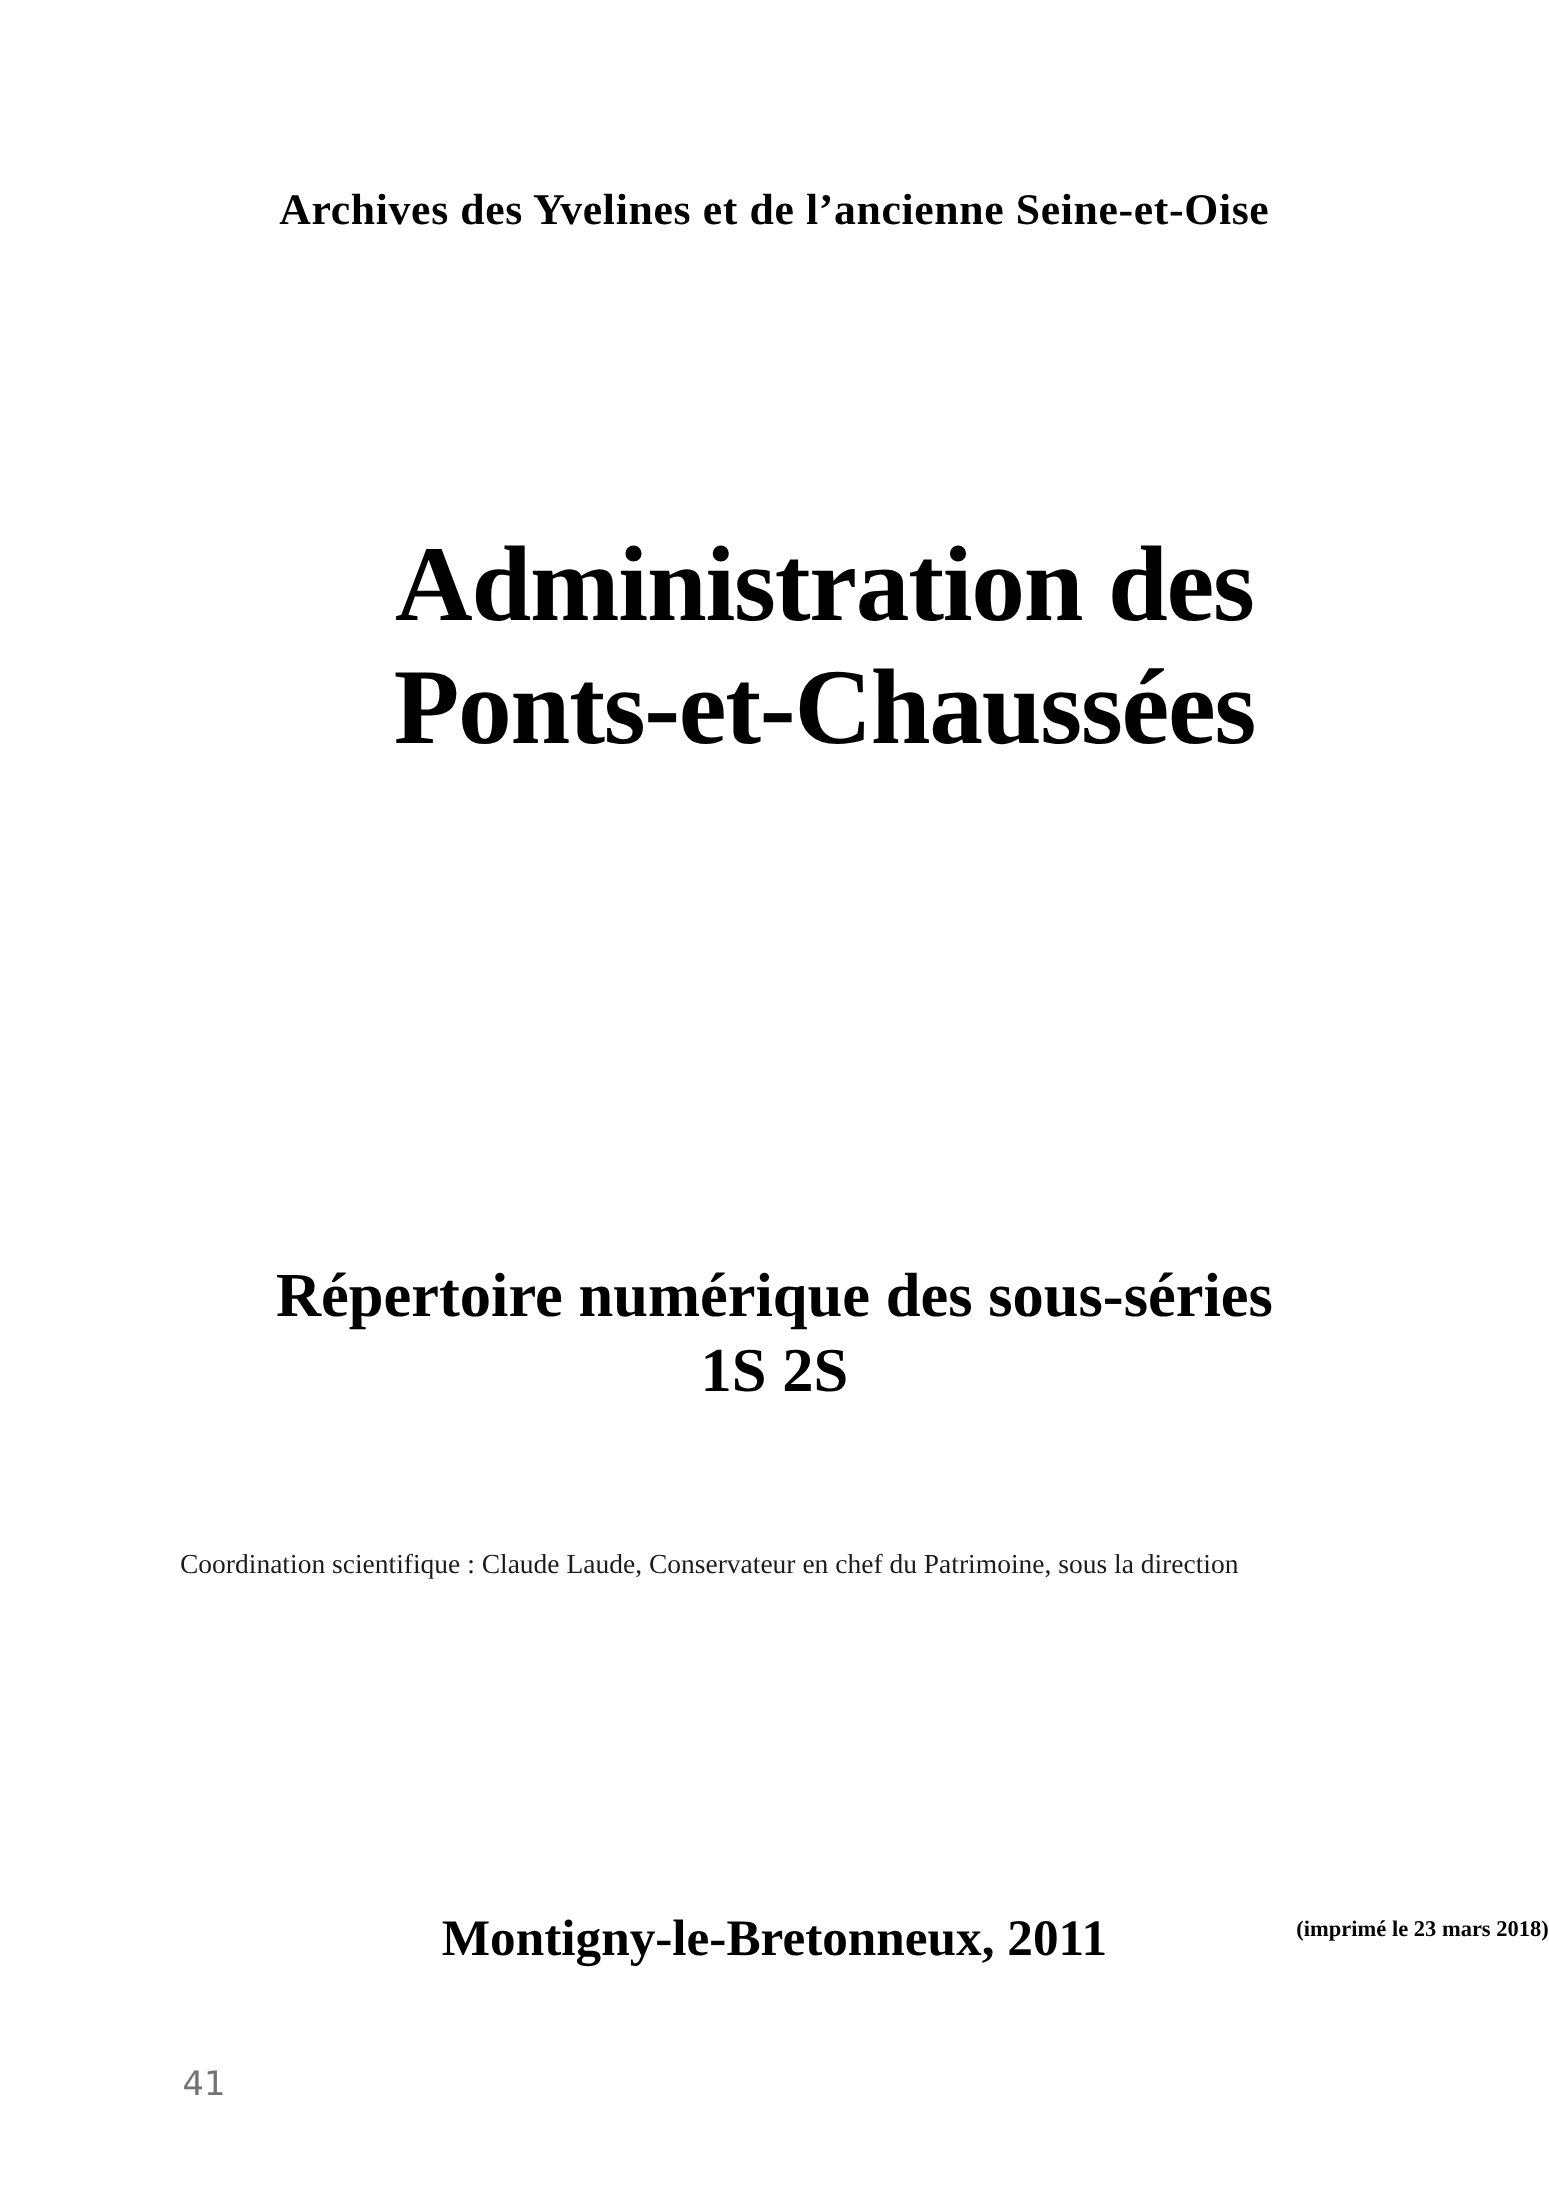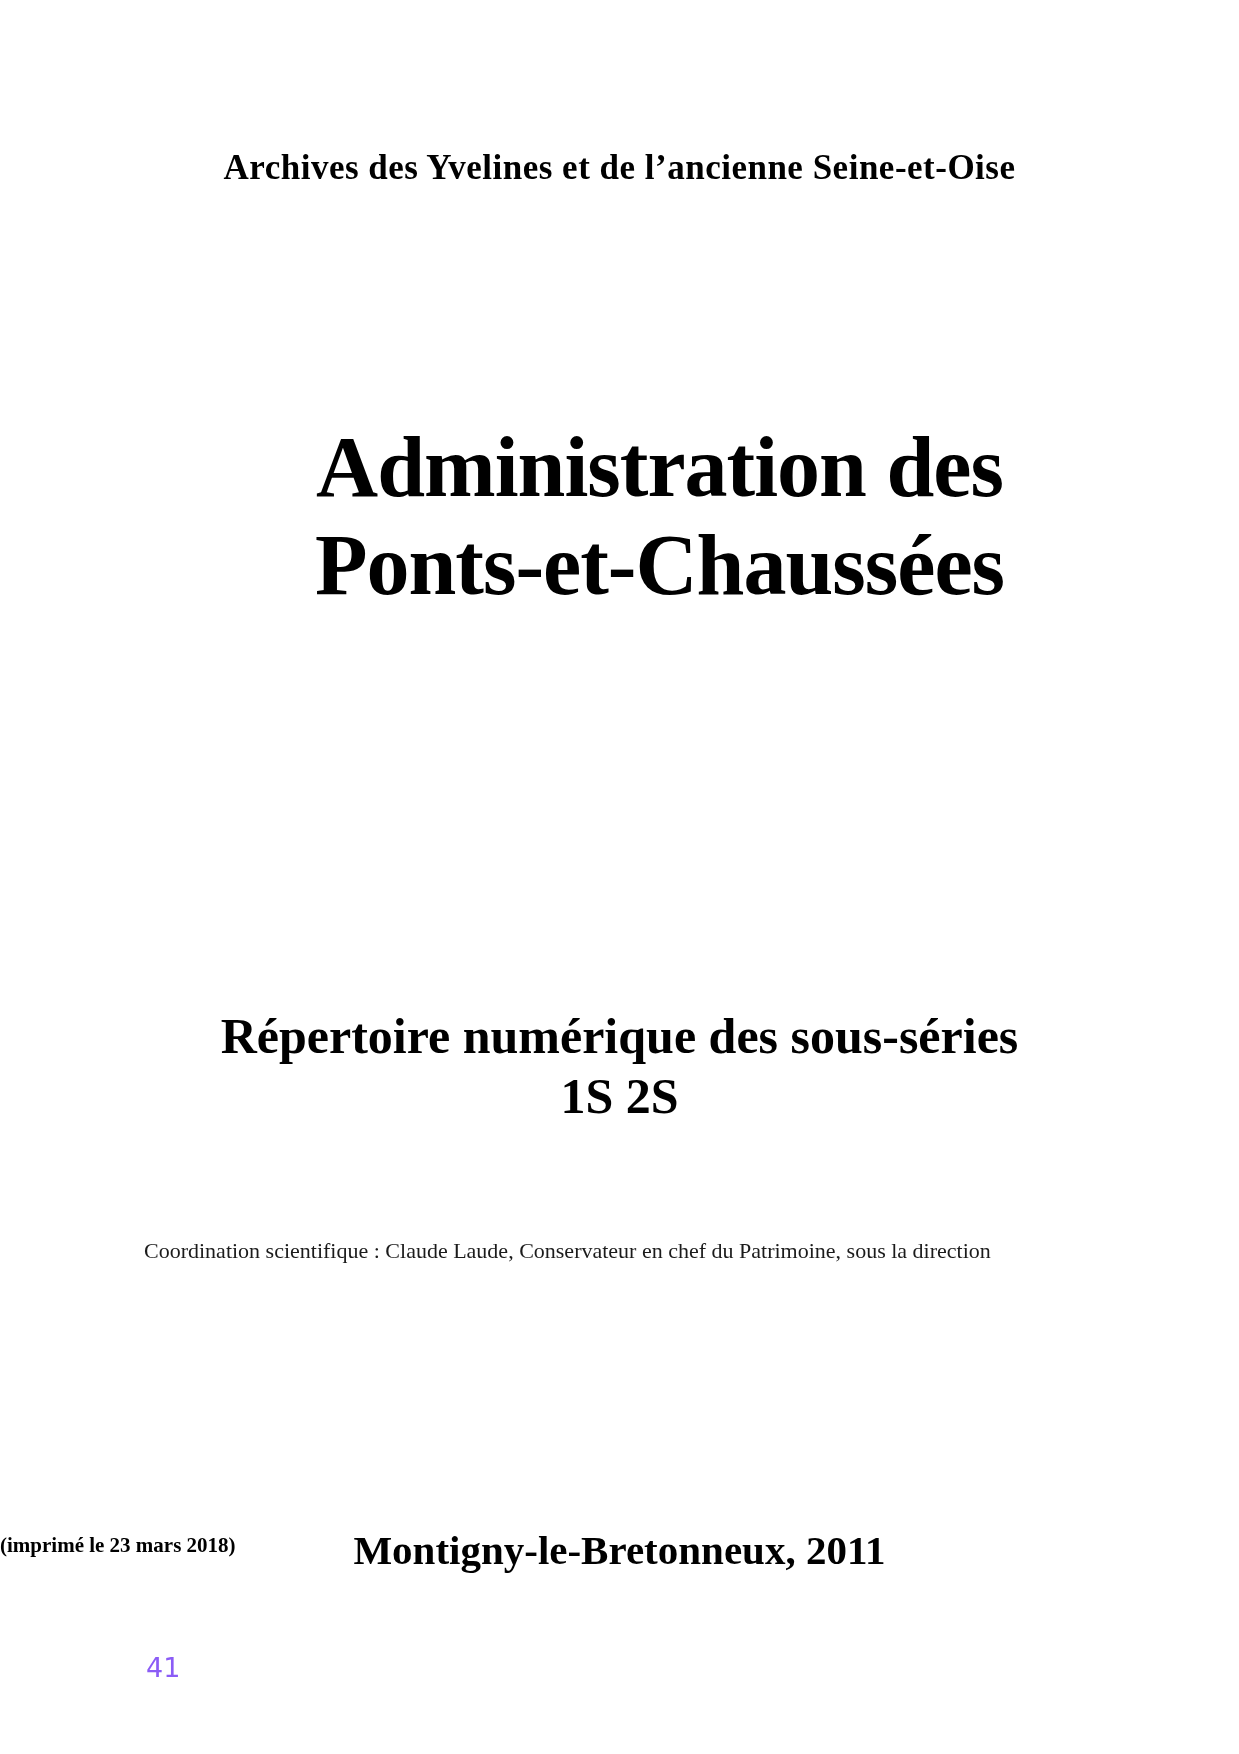--- a/index.html
+++ b/index.html
@@ -70,31 +70,31 @@
     text-align: center;
     font-weight: bold;
     font-size: 41px;
     margin-top: 48px;
   }
   .printed-note {
     position: absolute;
     top: 1533px;
     left: 0;
     width: 100%;
-    text-align: left;
+    text-align: right;
     font-weight: bold;
-    font-size: 21px;
+    font-size: 18px;
   }
   .page-number {
     position: absolute;
     top: 1652px;
     left: 146px;
     font-family: "DejaVu Sans", sans-serif;
     font-size: 27px;
-    color: #8b5cf6;
+    color: #737373;
     text-align: center;
   }
 </style>
 </head>
 <body>
 
 <div class="page">
 
   <div class="doc-header">Archives des Yvelines et de l’ancienne Seine-et-Oise</div>
 

